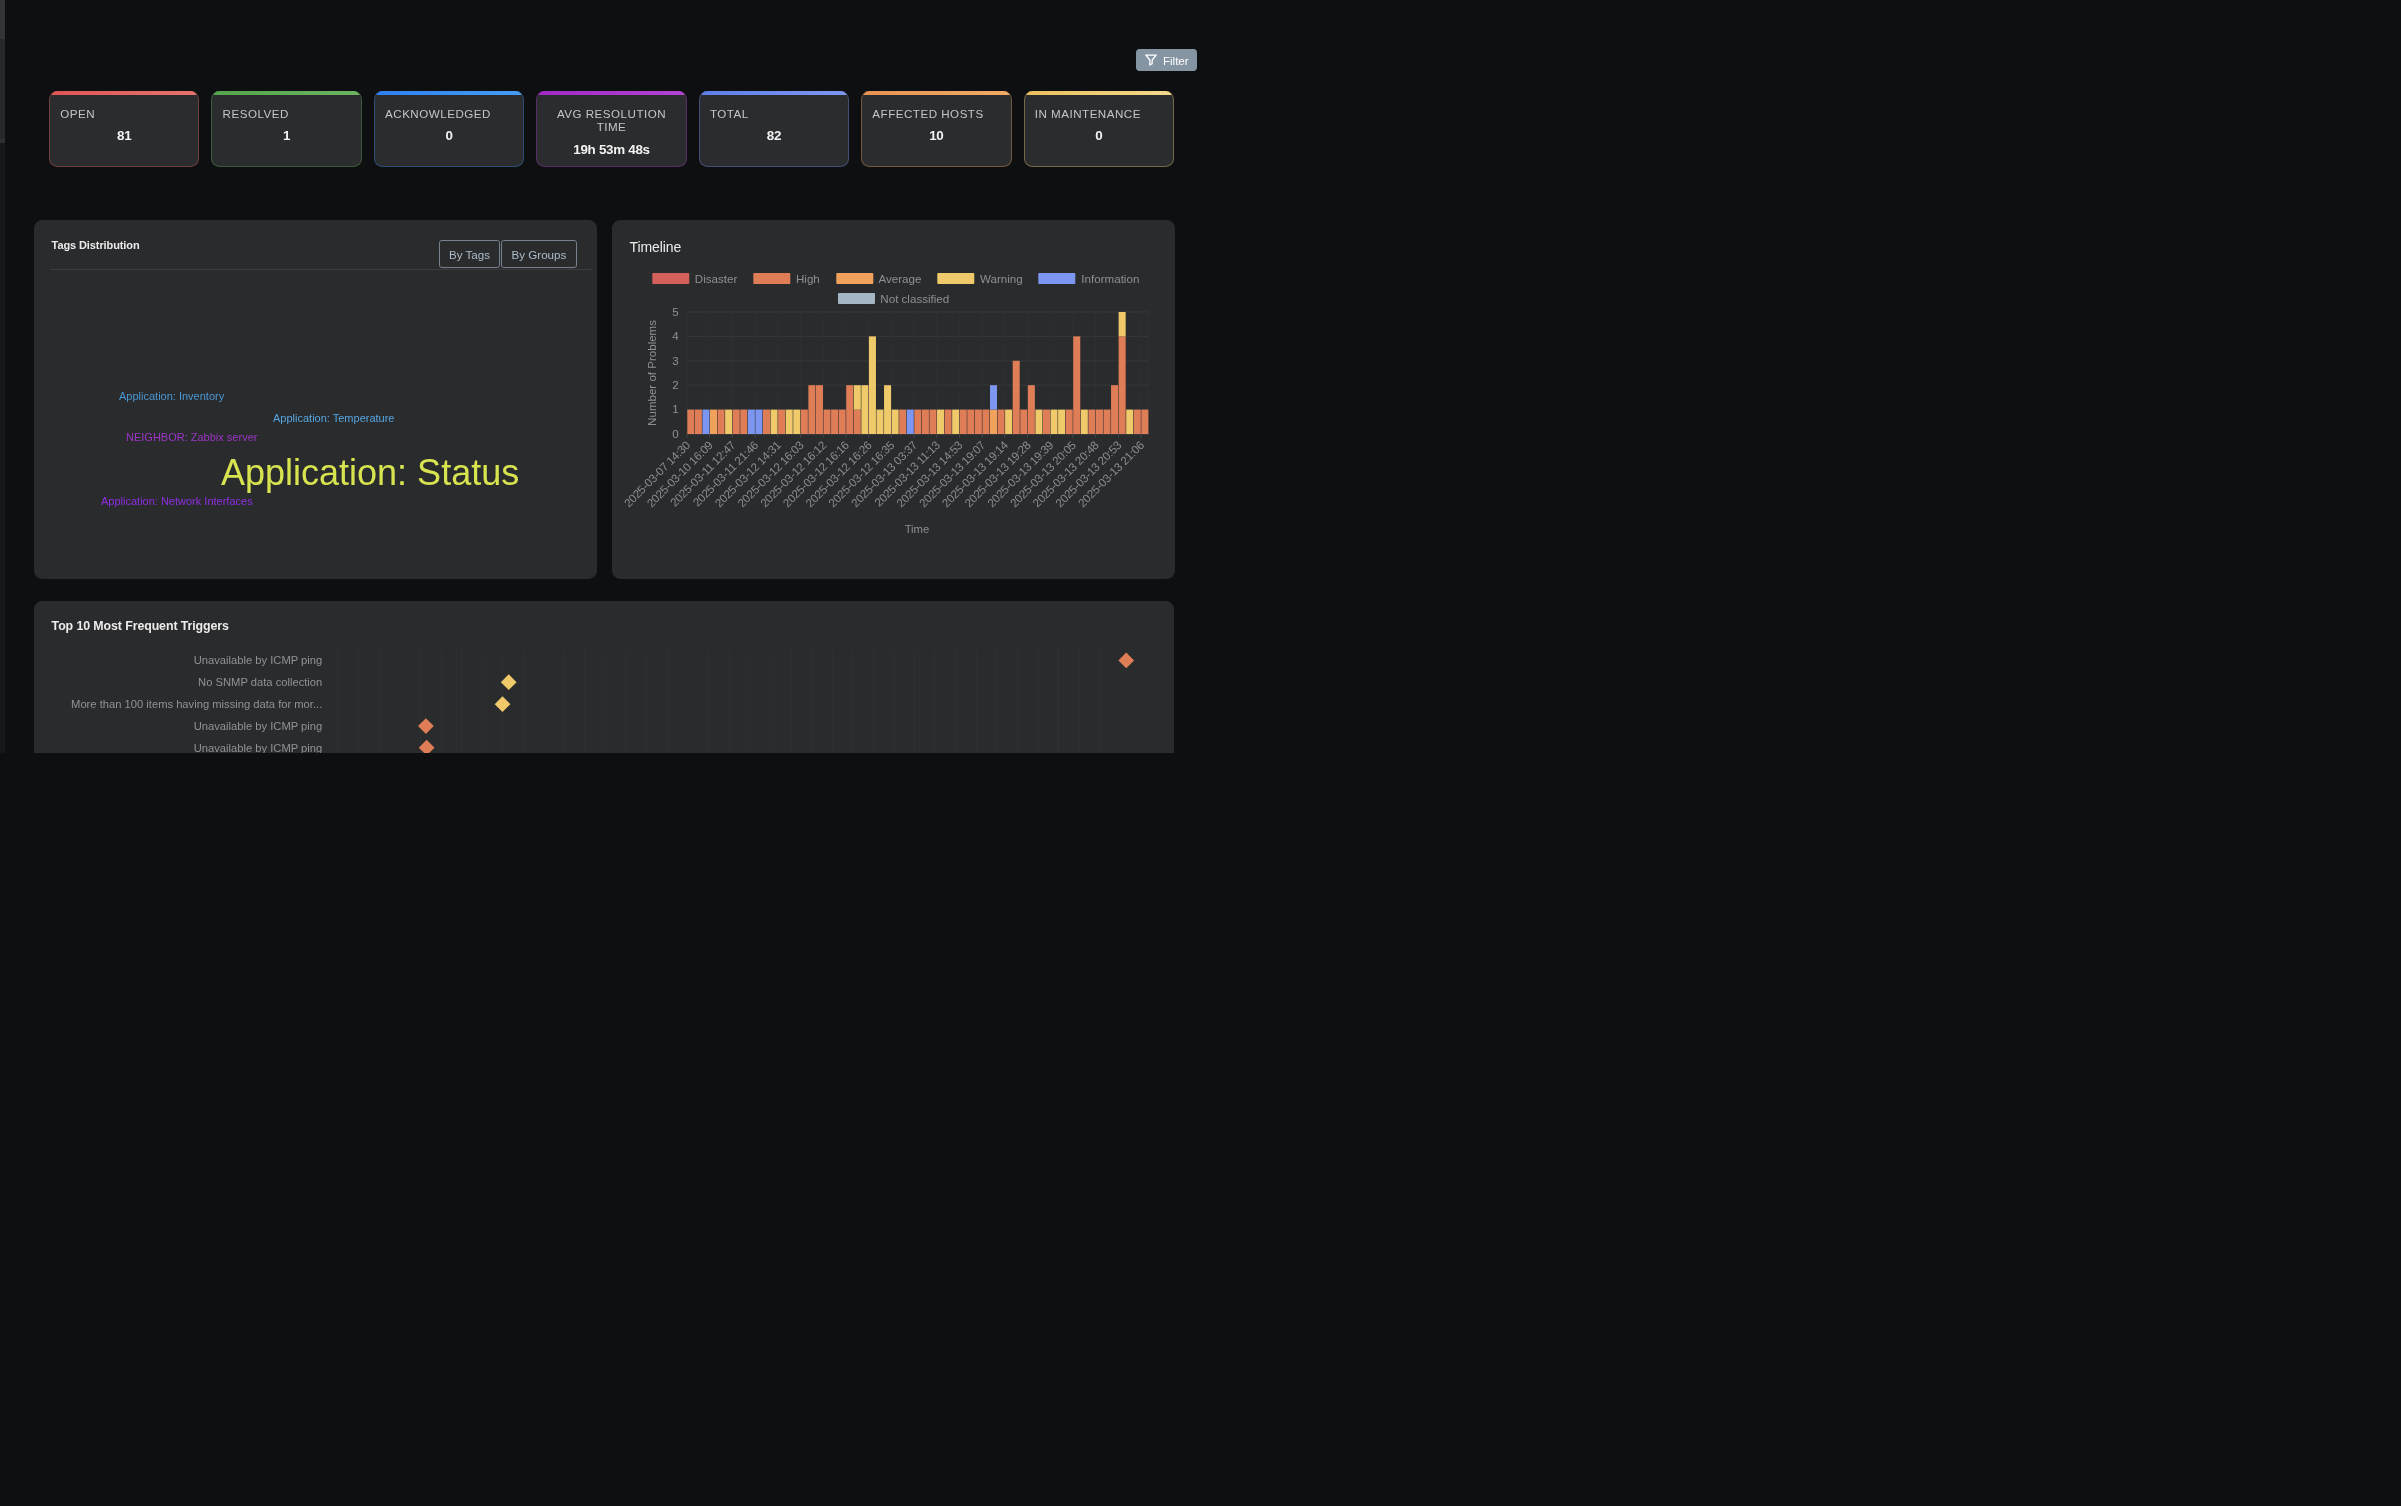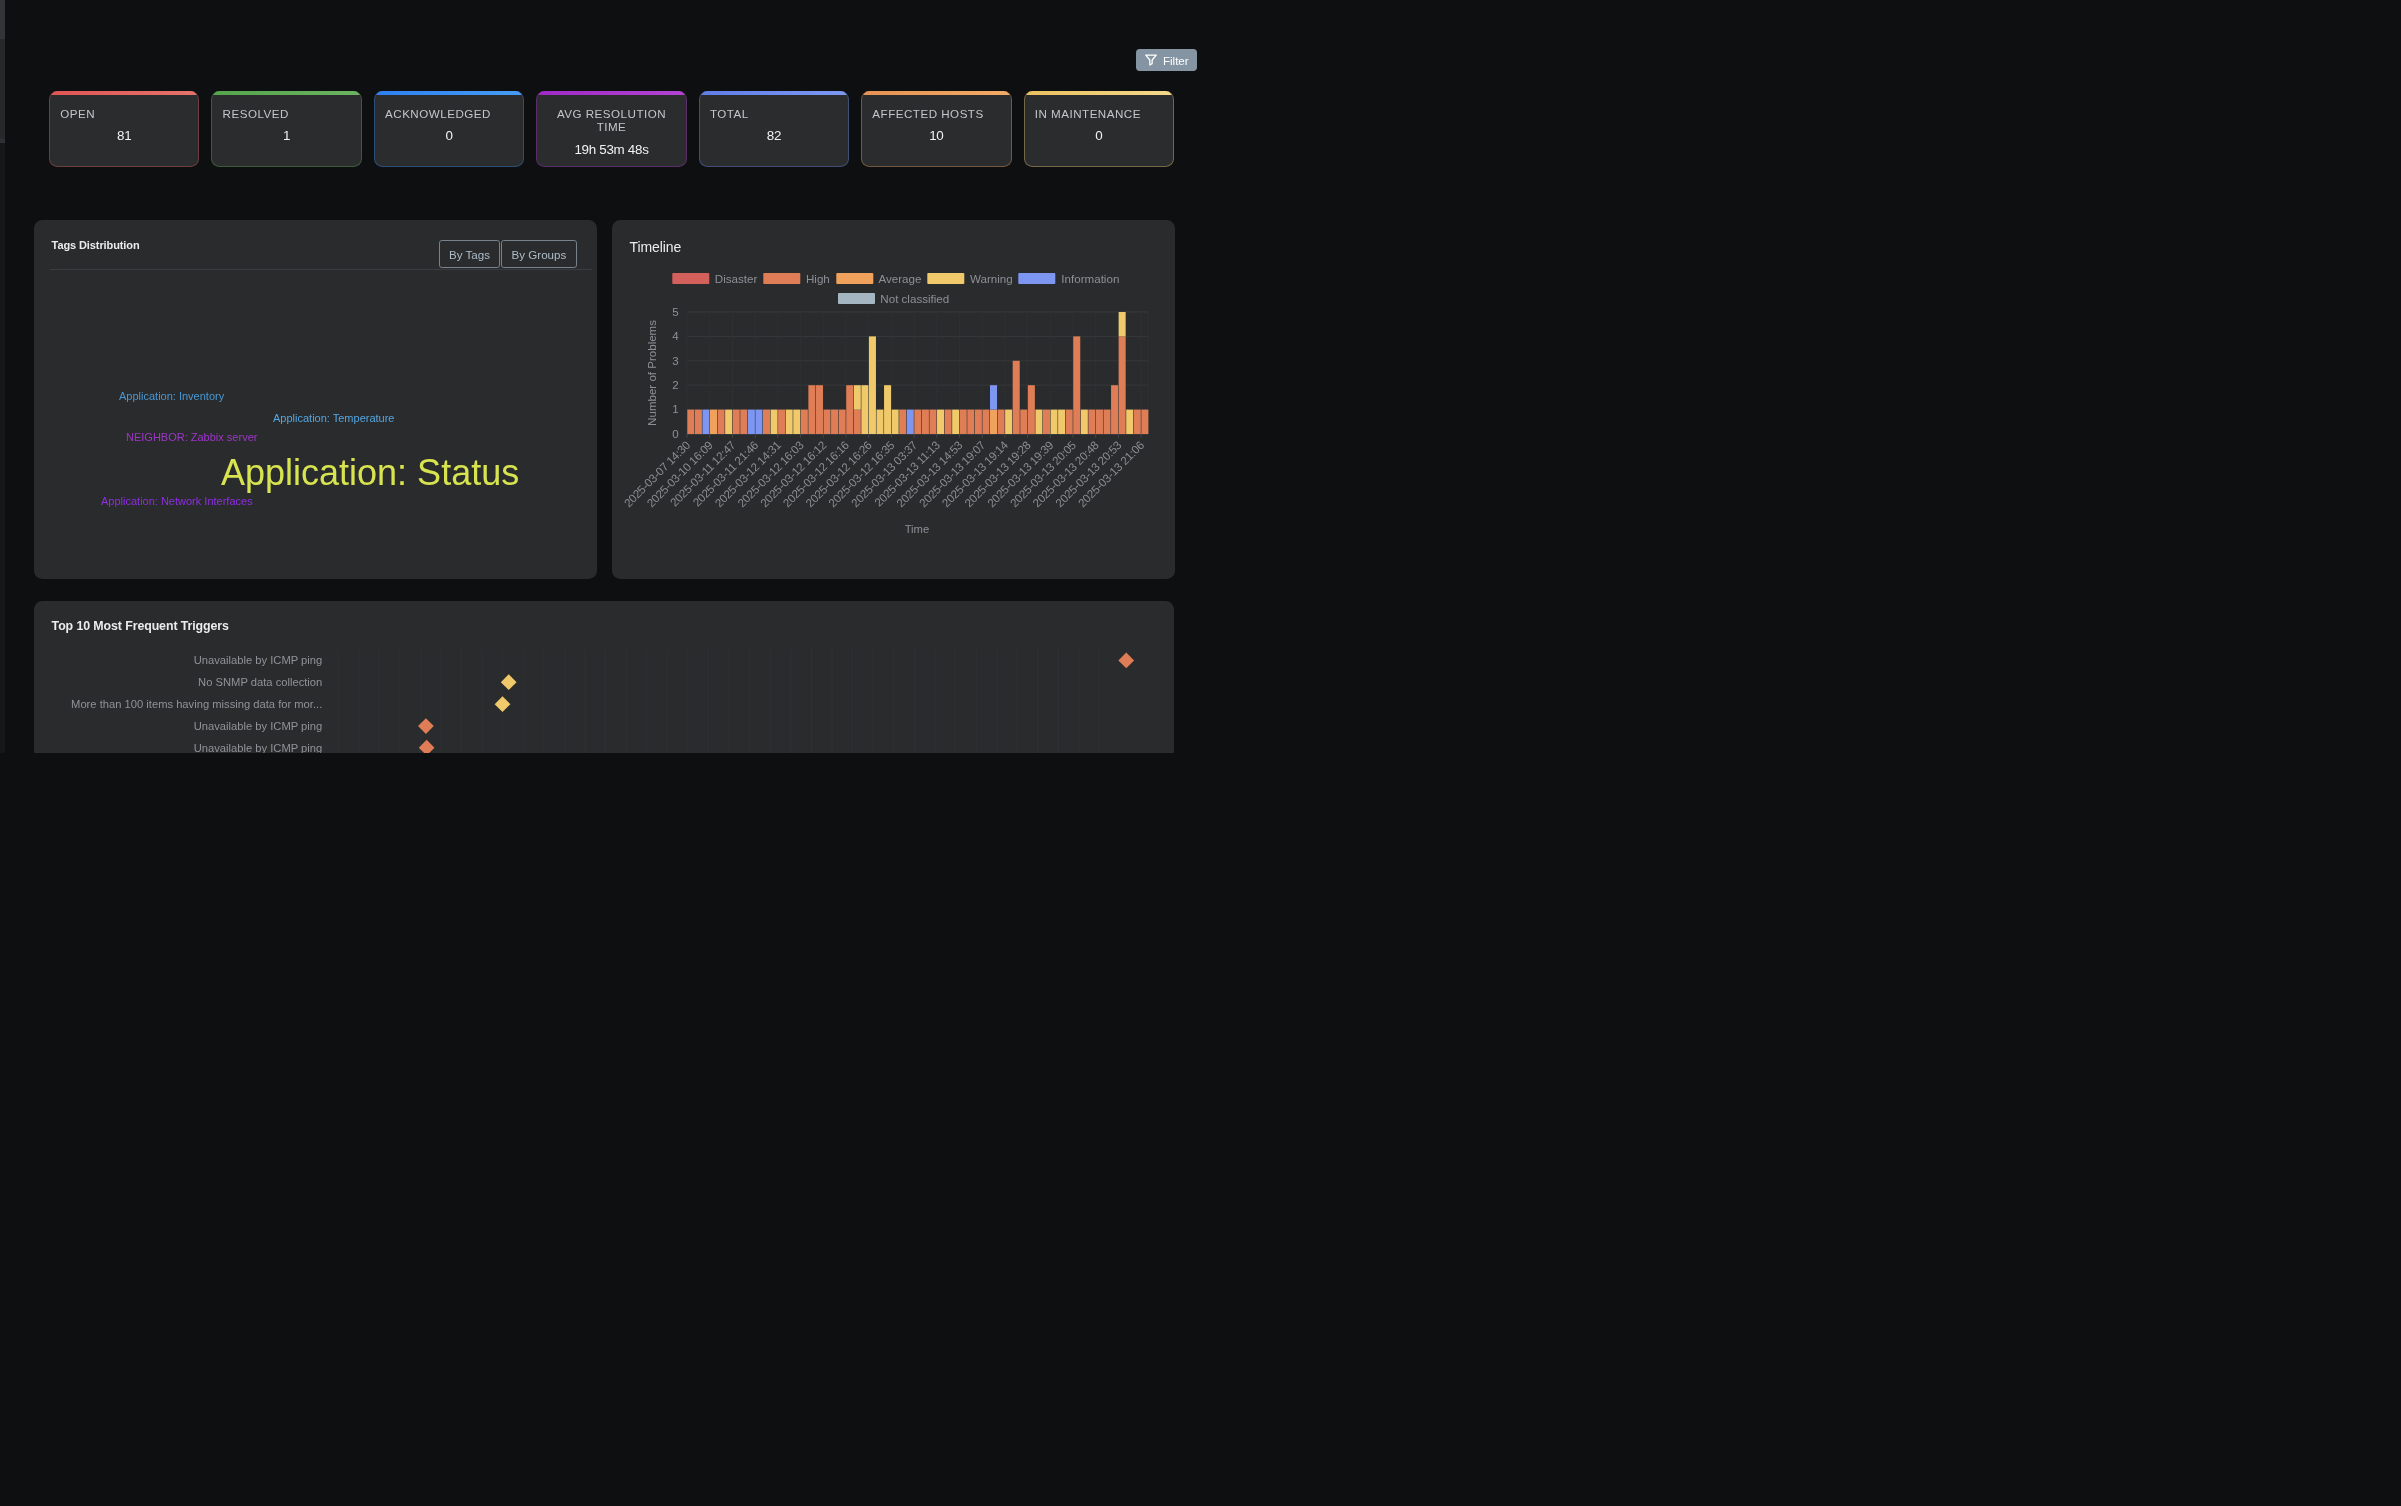--- a/index.html
+++ b/index.html
@@ -13,34 +13,34 @@
 .header { position:absolute; left:4.6px; top:0; width:1196px; height:39px; background:#323336; }
 .header .title { position:absolute; left:7.4px; top:6.5px; font-size:20px; letter-spacing:-0.3px; color:#ececec; }
 .fbtn { position:absolute; left:1136px; top:49px; width:61px; height:22px; background:#8494a3;
   border-radius:3.7px; color:#fff; font-size:11.6px; display:flex; align-items:center; justify-content:center; gap:4.6px; }
 .cards { position:absolute; left:34px; top:91px; width:1140px; display:grid;
   grid-template-columns:repeat(7,1fr); gap:12px;padding-left:15px; }
 .card { position:relative; height:76px; background:#2b2c2e; border:0.9px solid; border-top:none;
   border-radius:8.3px; padding:15.8px 10.2px 0 10.2px; overflow:hidden; }
 .cbar { position:absolute; left:-0.9px; top:0; right:-0.9px; height:3.7px; border-radius:8.3px 8.3px 0 0; }
 .clabel { font-size:11.6px; letter-spacing:0.5px; color:#c4c7ca; line-height:13.4px; }
-.cval { margin-top:7.9px; text-align:center; font-size:13.4px; font-weight:400; letter-spacing:-0.3px; color:#f2f2f2; }
+.cval { margin-top:7.9px; text-align:center; font-size:13.4px; font-weight:700; letter-spacing:-0.3px; color:#f2f2f2; }
 .panel { position:absolute; background:#2a2b2d; border-radius:8.3px; }
 #p-tags { left:34px; top:220px; width:563px; height:359px; }
 #p-time { left:612px; top:220px; width:563px; height:359px; }
 #p-trig { left:34px; top:601px; width:1140px; height:158px; }
 .ptitle { position:absolute; left:17.6px; top:19px; font-size:11px; font-weight:700; color:#ececec; letter-spacing:-0.1px; }
 #p-time .ptitle { font-weight:500; font-size:14px; top:18.5px; }
 .btns { position:absolute; right:20.4px; top:20px; display:flex; }
 .btn { height:28px; padding:0 9.3px; border:0.9px solid #76838f; color:#adbdc9; font-size:11.6px;
   display:flex; align-items:center; border-radius:2.8px; }
 .btn + .btn { margin-left:0.9px; }
 .sep { position:absolute; left:15.8px; right:4.6px; top:49px; height:0.9px; background:#3a3c3f; }
 .wc { position:absolute; white-space:nowrap; }
-.legend { position:absolute; left:0; width:100%; display:flex; justify-content:center; gap:6px; }
+.legend { position:absolute; left:0; width:100%; display:flex; justify-content:center; gap:16px; }
 .litem { display:flex; align-items:center; gap:5.6px; }
 .lsw { width:37px; height:11.6px; border-radius:0.9px; display:block; }
 .ltx { font-size:11.6px; color:#8d9095; }
 </style>
 </head>
 <body>
 <div id="stage">
   <div class="strip">
       <div class="s2"></div>
       <div class="s3"></div>

